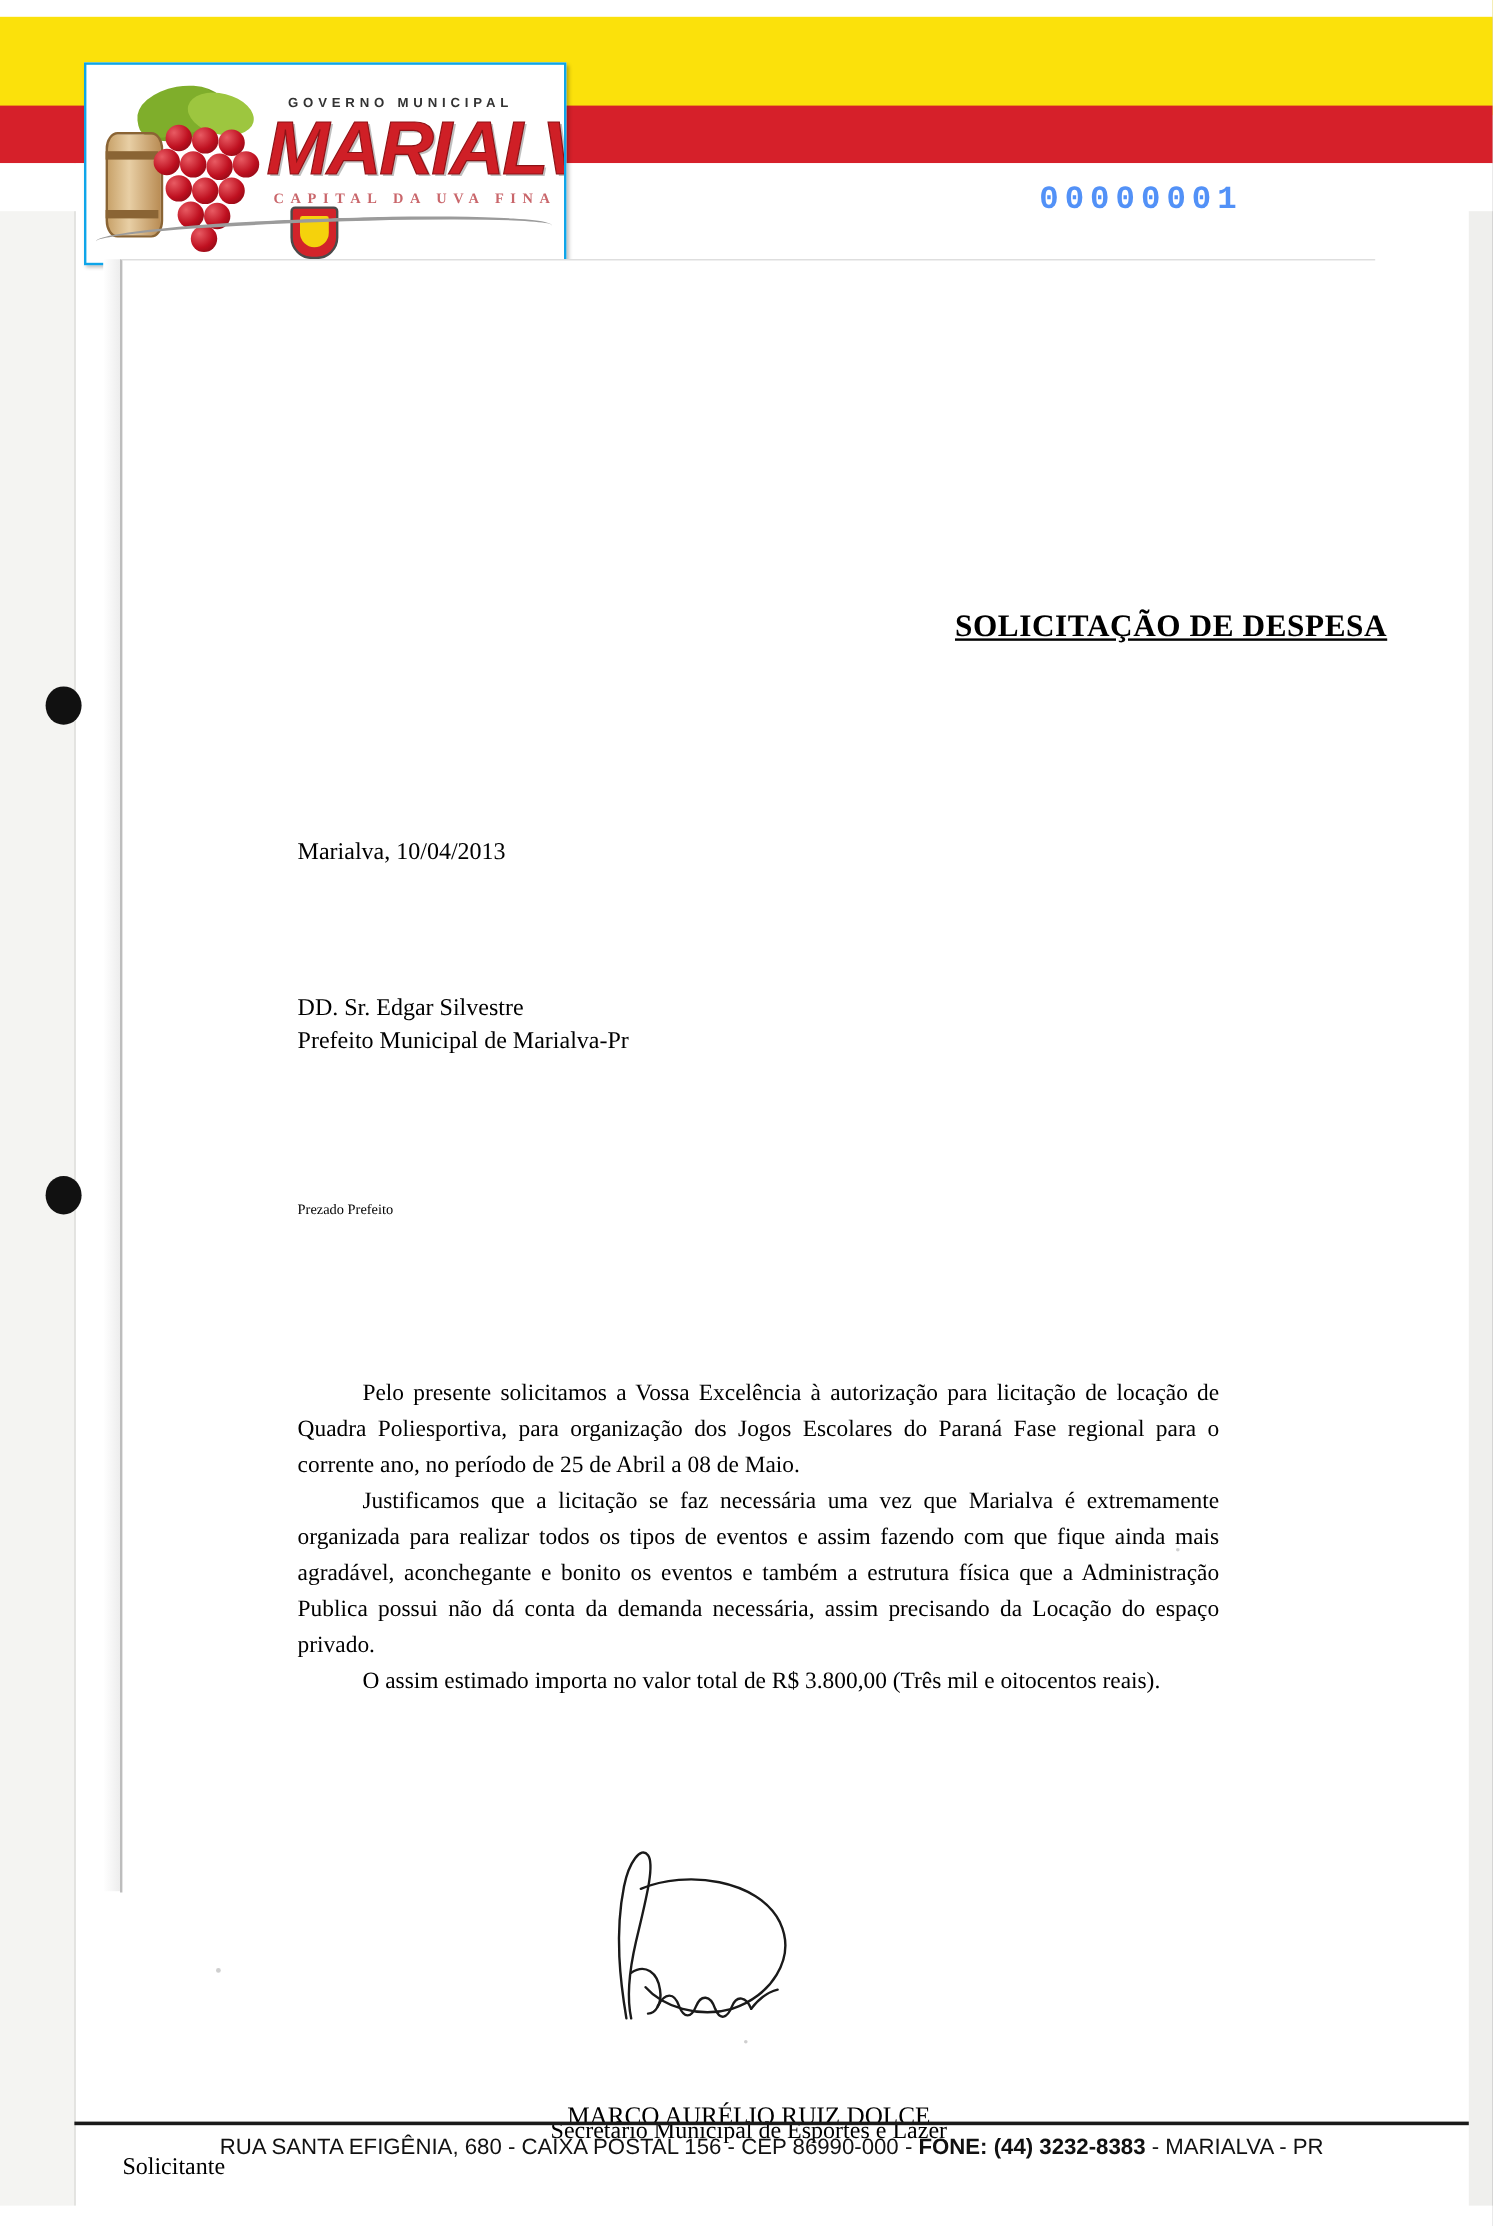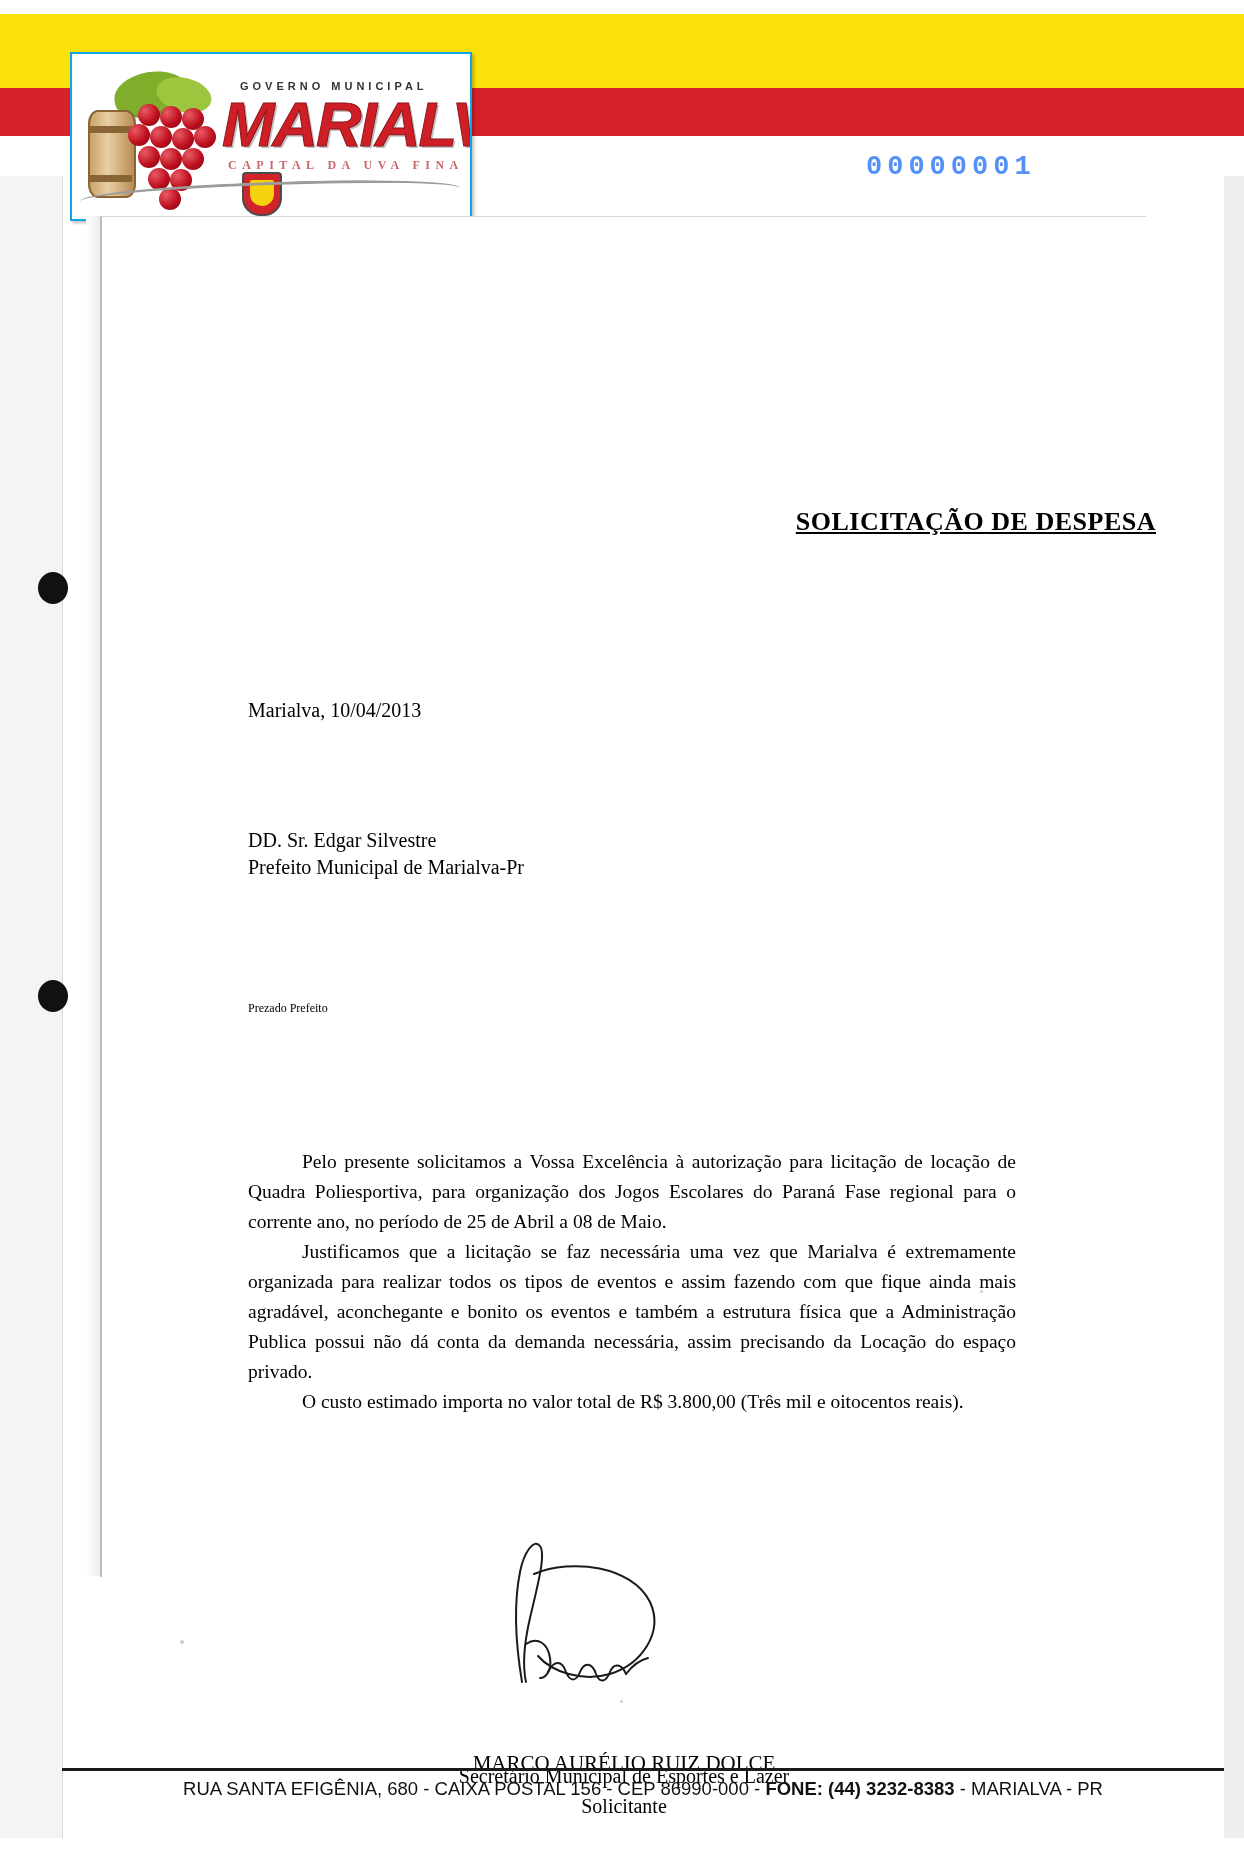--- a/index.html
+++ b/index.html
@@ -255,21 +255,20 @@
     position: absolute;
     left: 0; top: 1548px;
     width: 1044px;
     text-align: center;
     font-size: 20px;
   }
   .sign-req {
     position: absolute;
     left: 0; top: 1578px;
     width: 1044px;
-    text-align: center;
     font-size: 20px;
   }
   
   .footer-rule {
     position: absolute;
     left: 62px; top: 1768px;
     width: 1162px; height: 3px;
     background: #1a1a1a;
   }
   .footer-line1 {
@@ -356,21 +355,21 @@
     <div class="addr">
       <div>DD. Sr. Edgar Silvestre</div>
       <div>Prefeito Municipal de Marialva-Pr</div>
     </div>
 
     <div class="greet">Prezado Prefeito</div>
 
     <div class="body-text">
       <p>Pelo presente solicitamos a Vossa Excelência à autorização para licitação de locação de Quadra Poliesportiva, para organização dos Jogos Escolares do Paraná Fase regional para o corrente ano, no período de 25 de Abril a 08 de Maio.</p>
       <p>Justificamos que a licitação se faz necessária uma vez que Marialva é extremamente organizada para realizar todos os tipos de eventos e assim fazendo com que fique ainda mais agradável, aconchegante e bonito os eventos e também a estrutura física que a Administração Publica possui não dá conta da demanda necessária, assim precisando da Locação do espaço privado.</p>
-      <p>O custo estimado importa no valor total de R$ 3.800,00 (Três mil e oitocentos reais).</p>
+      <p>O assim estimado importa no valor total de R$ 3.800,00 (Três mil e oitocentos reais).</p>
     </div>
 
     <div class="signature-wrap">
       <svg class="sig-svg" width="300" height="180" viewBox="0 0 300 180" fill="none" stroke="#1a1a1a" stroke-width="2" stroke-linecap="round">
         <path d="M40 150 C35 120 30 80 38 40 C42 20 52 6 58 14 C64 22 56 52 48 86 C42 112 40 132 44 150"></path>
         <path d="M52 42 C90 26 150 34 168 70 C182 100 160 132 128 142 C100 150 70 140 56 124"></path>
         <path d="M44 112 C56 104 66 112 68 126 C70 138 64 146 58 146"></path>
         <path d="M66 140 C72 128 80 128 84 140 C88 150 94 150 98 140 C102 130 110 130 114 142 C118 152 124 150 128 140 C132 130 140 132 144 142"></path>
         <path d="M144 142 C150 134 158 128 166 126"></path>
       </svg>

